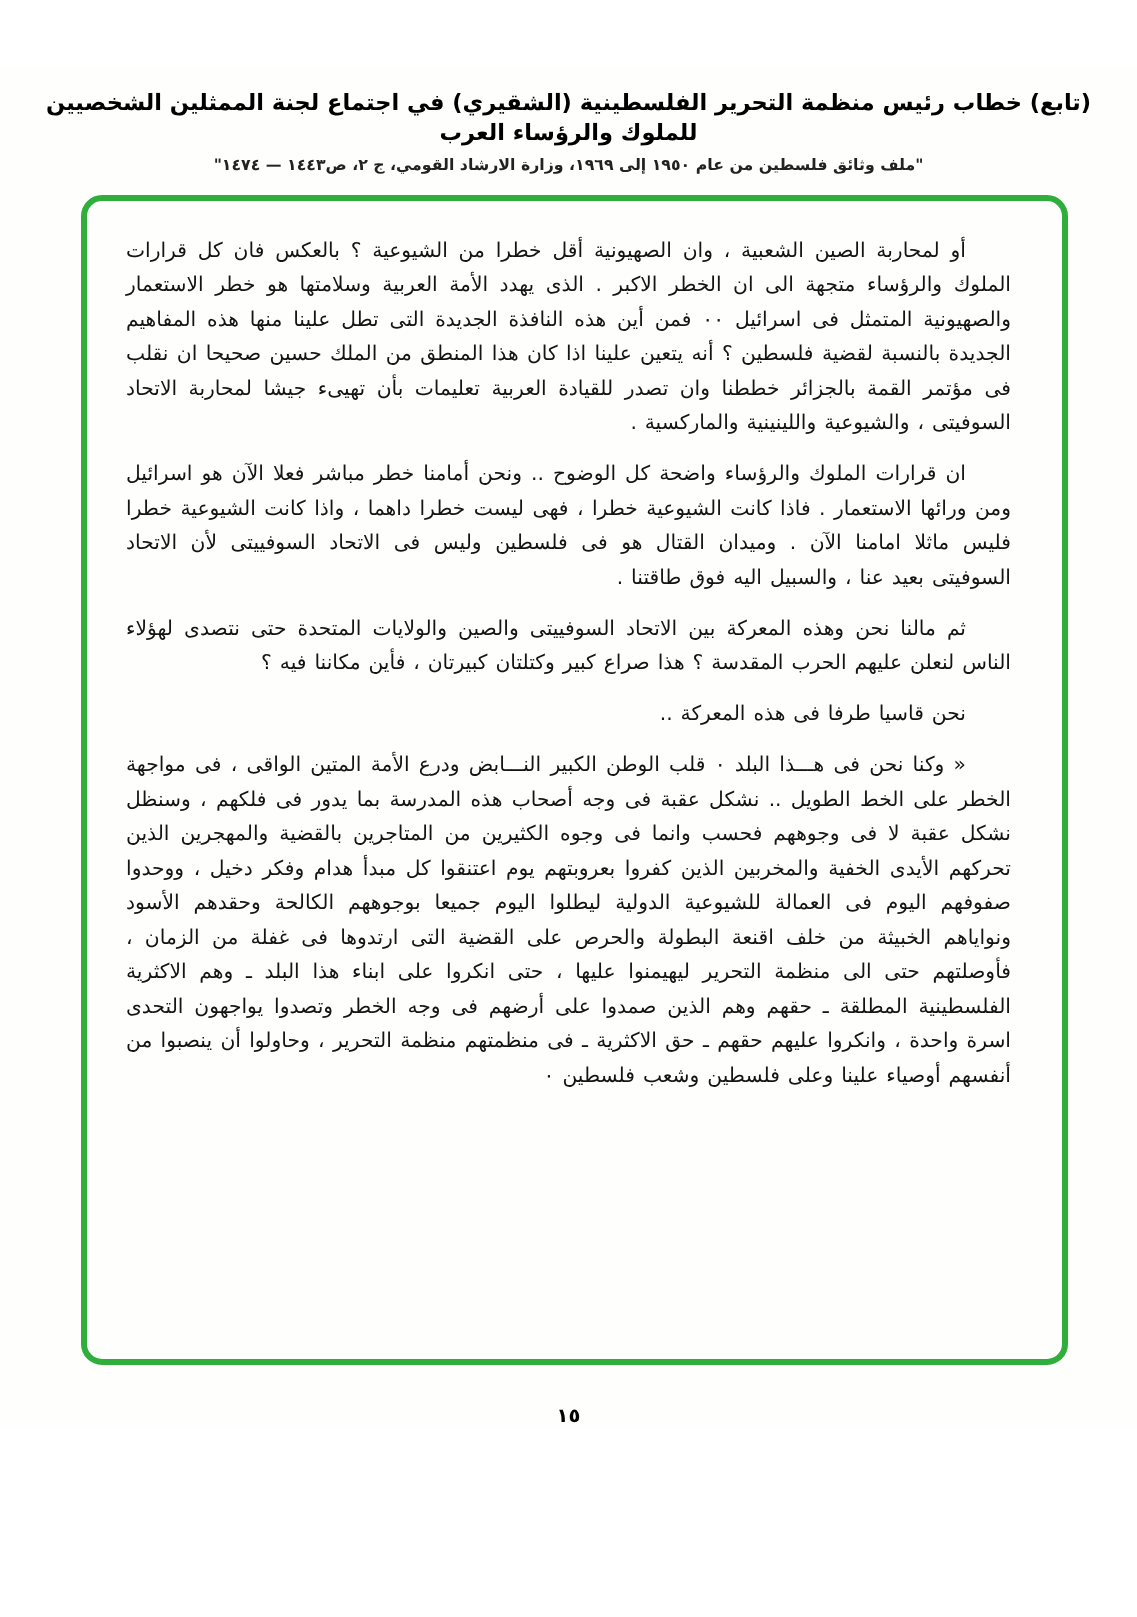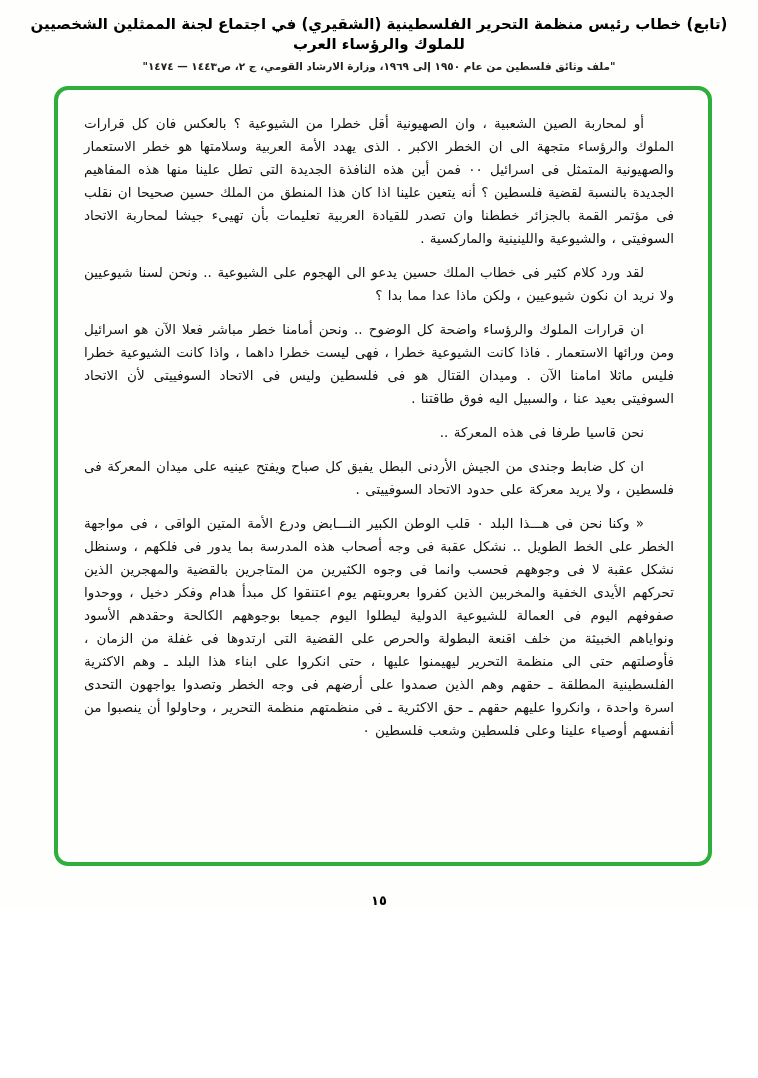--- a/index.html
+++ b/index.html
@@ -9,20 +9,21 @@
   }
   .page {
     position: relative;
     width: 758px;
     height: 908px;
     background: #fefefc;
     font-family: "DejaVu Sans", sans-serif;
     color: #111111;
     overflow: hidden;
     box-sizing: border-box;
+    margin-top: 44px;
   }
   .doc-header {
     direction: rtl;
     text-align: center;
     padding-top: 14px;
   }
   .doc-title {
     margin: 0 8px;
     font-size: 15px;
     font-weight: bold;
@@ -79,22 +80,21 @@
 
 <div class="page">
 
   <header class="doc-header">
     <h1 class="doc-title">(تابع) خطاب رئيس منظمة التحرير الفلسطينية (الشقيري) في اجتماع لجنة الممثلين الشخصيين للملوك والرؤساء العرب</h1>
     <div class="doc-subtitle">"ملف وثائق فلسطين من عام ١٩٥٠ إلى ١٩٦٩، وزارة الارشاد القومي، ج ٢، ص١٤٤٣ — ١٤٧٤"</div>
   </header>
 
   <div class="content-frame">
     <p>أو لمحاربة الصين الشعبية ، وان الصهيونية أقل خطرا من الشيوعية ؟ بالعكس فان كل قرارات الملوك والرؤساء متجهة الى ان الخطر الاكبر . الذى يهدد الأمة العربية وسلامتها هو خطر الاستعمار والصهيونية المتمثل فى اسرائيل ٠٠ فمن أين هذه النافذة الجديدة التى تطل علينا منها هذه المفاهيم الجديدة بالنسبة لقضية فلسطين ؟ أنه يتعين علينا اذا كان هذا المنطق من الملك حسين صحيحا ان نقلب فى مؤتمر القمة بالجزائر خططنا وان تصدر للقيادة العربية تعليمات بأن تهيىء جيشا لمحاربة الاتحاد السوفيتى ، والشيوعية واللينينية والماركسية .</p>
-    <p>لقد ورد كلام كثير فى خطاب الملك حسين يدعو الى الهجوم على الشيوعية .. ونحن لسنا شيوعيين ولا نريد ان نكون شيوعيين ، ولكن ماذا عدا مما بدا ؟</p>
     <p>ان قرارات الملوك والرؤساء واضحة كل الوضوح .. ونحن أمامنا خطر مباشر فعلا الآن هو اسرائيل ومن ورائها الاستعمار . فاذا كانت الشيوعية خطرا ، فهى ليست خطرا داهما ، واذا كانت الشيوعية خطرا فليس ماثلا امامنا الآن . وميدان القتال هو فى فلسطين وليس فى الاتحاد السوفييتى لأن الاتحاد السوفيتى بعيد عنا ، والسبيل اليه فوق طاقتنا .</p>
+    <p>ثم مالنا نحن وهذه المعركة بين الاتحاد السوفييتى والصين والولايات المتحدة حتى نتصدى لهؤلاء الناس لنعلن عليهم الحرب المقدسة ؟ هذا صراع كبير وكتلتان كبيرتان ، فأين مكاننا فيه ؟</p>
     <p class="short">نحن قاسيا طرفا فى هذه المعركة ..</p>
-    <p>ان كل ضابط وجندى من الجيش الأردنى البطل يفيق كل صباح ويفتح عينيه على ميدان المعركة فى فلسطين ، ولا يريد معركة على حدود الاتحاد السوفييتى .</p>
     <p>« وكنا نحن فى هـــذا البلد ٠ قلب الوطن الكبير النـــابض ودرع الأمة المتين الواقى ، فى مواجهة الخطر على الخط الطويل .. نشكل عقبة فى وجه أصحاب هذه المدرسة بما يدور فى فلكهم ، وسنظل نشكل عقبة لا فى وجوههم فحسب وانما فى وجوه الكثيرين من المتاجرين بالقضية والمهجرين الذين تحركهم الأيدى الخفية والمخربين الذين كفروا بعروبتهم يوم اعتنقوا كل مبدأ هدام وفكر دخيل ، ووحدوا صفوفهم اليوم فى العمالة للشيوعية الدولية ليطلوا اليوم جميعا بوجوههم الكالحة وحقدهم الأسود ونواياهم الخبيثة من خلف اقنعة البطولة والحرص على القضية التى ارتدوها فى غفلة من الزمان ، فأوصلتهم حتى الى منظمة التحرير ليهيمنوا عليها ، حتى انكروا على ابناء هذا البلد ـ وهم الاكثرية الفلسطينية المطلقة ـ حقهم وهم الذين صمدوا على أرضهم فى وجه الخطر وتصدوا يواجهون التحدى اسرة واحدة ، وانكروا عليهم حقهم ـ حق الاكثرية ـ فى منظمتهم منظمة التحرير ، وحاولوا أن ينصبوا من أنفسهم أوصياء علينا وعلى فلسطين وشعب فلسطين ٠</p>
   </div>
 
   <div class="page-number">١٥</div>
 
 </div>
 
 </body></html>

